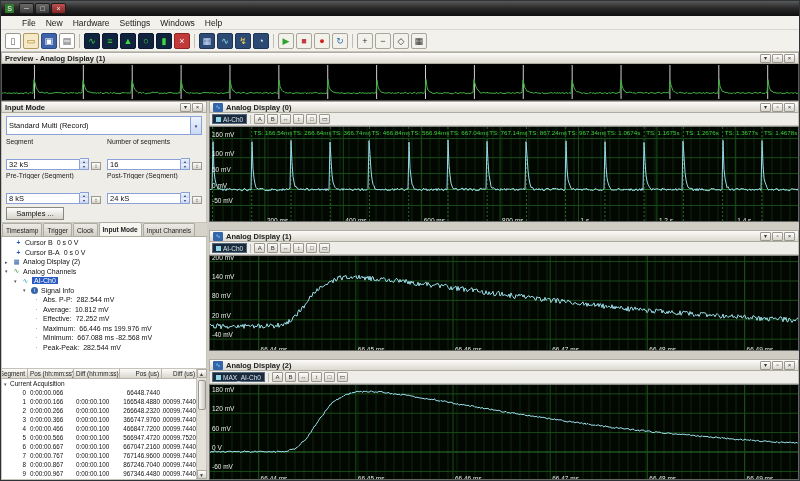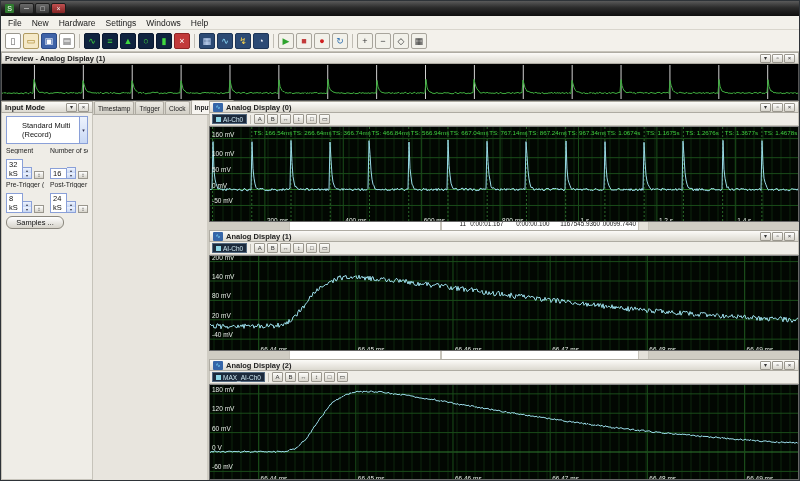--- a/index.html
+++ b/index.html
@@ -7,46 +7,46 @@
 body{font-family:"Liberation Sans",sans-serif;background:#888}
 .window{width:800px;height:481px;border:1px solid #2e3338;display:flex;flex-direction:column;background:#e8e5de;overflow:hidden}
 
 .titlebar{height:15px;flex:0 0 15px;background:linear-gradient(#5a5a5a,#2b2b2b 45%,#0f0f0f);display:flex;align-items:center;padding:0 4px;color:#f0f0f0;font-size:8.5px}
 .app-icon{width:9px;height:9px;background:#2f7a2f;color:#fff;font-size:7px;line-height:9px;text-align:center;margin-right:4px;border-radius:1px}
 .title-text{flex:1;white-space:nowrap;overflow:hidden}
 .win-buttons{display:flex}
 .win-btn{display:inline-block;width:15px;height:11px;margin-left:1px;background:linear-gradient(#6a6a6a,#3a3a3a);border:1px solid #1d1d1d;border-radius:2px;color:#eee;font-size:7px;line-height:9px;text-align:center}
 .win-btn.close{background:linear-gradient(#c05050,#832424)}
 
-.menubar{height:14px;flex:0 0 14px;display:flex;align-items:center;background:#f3f1eb;border-bottom:1px solid #d9d6cd;font-size:8.5px;color:#1a1a1a;padding:0 2px}
+.menubar{height:14px;flex:0 0 14px;display:flex;align-items:center;background:#f3f1eb;border-bottom:1px solid #d9d6cd;font-size:8.5px;color:#1a1a1a;padding:0 16px}
 .menu-item{padding:0 5px;cursor:default}
 .toolbar{height:22px;flex:0 0 22px;display:flex;align-items:center;background:#f3f1eb;border-bottom:1px solid #c6c3ba;padding:0 3px}
 .tb-icon{width:16px;height:16px;margin:0 1px;font-size:9px;display:flex;align-items:center;justify-content:center;border-radius:2px;border:1px solid #aaa}
 .tb-sep{width:1px;height:14px;background:#c0bdb4;margin:0 3px}
 
 .panel-header{height:12px;flex:0 0 12px;display:flex;align-items:center;background:linear-gradient(#fcfbf8,#dcd9d0);border:1px solid #aeaba2;font-size:7.5px;color:#222;padding:0 3px;font-weight:bold;white-space:nowrap}
 .ph-buttons{margin-left:auto;display:flex;gap:1px}
 .ph-btn{width:11px;height:9px;border:1px solid #9a978e;background:linear-gradient(#fff,#d8d5cc);font-size:6px;line-height:7px;text-align:center;color:#333;border-radius:1px;font-weight:normal}
 
 .preview-strip{height:37px;flex:0 0 37px;background:#000;border:1px solid #555;border-top:none}
 
 .main{flex:1;display:flex;min-height:0;background:#cfccc3}
-.left{width:206px;flex:0 0 206px;display:flex;flex-direction:row;background:#e8e5de;margin-right:2px}
+.left{width:206px;flex:0 0 206px;display:flex;flex-direction:column;background:#e8e5de;margin-right:2px}
 .input-mode-panel{flex:0 0 92px;display:flex;flex-direction:column}
 .im-body{padding:3px 4px 2px;display:flex;flex-direction:column;gap:2px;background:#efede7;border:1px solid #c6c3ba;border-top:none;flex:1}
-.dropdown{height:28px;border:1px solid #8aa0d8;background:#fff;display:flex;align-items:center;font-size:7.5px;padding-left:15px;color:#111}
+.dropdown{height:19px;border:1px solid #8aa0d8;background:#fff;display:flex;align-items:center;font-size:7.5px;padding-left:2px;color:#111}
 .dd-arrow{margin-left:auto;width:11px;align-self:stretch;background:linear-gradient(#eef3fd,#c8d8f5);border-left:1px solid #8aa0d8;font-size:5px;display:flex;align-items:center;justify-content:center;color:#335}
 .im-grid{display:grid;grid-template-columns:1fr 1fr;column-gap:6px;row-gap:1px}
 .im-label{font-size:6.8px;color:#222;padding-top:1px;white-space:nowrap;overflow:hidden}
 .spin{height:24px;display:flex;align-items:flex-end}
 .spin-val{flex:1;background:#fff;border:1px solid #8aa0d8;font-size:7.5px;display:flex;align-items:center;padding-left:2px;color:#111}
 .spin-btns{width:9px;display:flex;flex-direction:column;border:1px solid #8aa0d8;border-left:none}
 .sb{flex:1;font-size:4px;line-height:5px;text-align:center;background:linear-gradient(#eef3fd,#c8d8f5);color:#334}
 .spin-handle{width:10px;margin-left:2px;border:1px solid #9a978e;background:linear-gradient(#fff,#d8d5cc);font-size:6px;display:flex;align-items:center;justify-content:center;color:#444}
-.samples-btn{width:58px;height:13px;margin-top:1px;font-size:7.5px;font-family:inherit;background:linear-gradient(#fefefe,#d6d3ca);border:1px solid #8a877e;border-radius:6px;color:#111}
+.samples-btn{width:58px;height:13px;margin-top:1px;font-size:7.5px;font-family:inherit;background:linear-gradient(#fefefe,#d6d3ca);border:1px solid #8a877e;border-radius:0;color:#111}
 
 .tabs{height:14px;flex:0 0 14px;display:flex;align-items:flex-end;background:#d6d3ca;border-bottom:1px solid #aeaba2;padding:1px 1px 0}
 .tab{height:13px;display:flex;align-items:center;padding:0 3px;font-size:6.6px;border:1px solid #aeaba2;border-bottom:none;border-radius:2px 2px 0 0;background:linear-gradient(#eceae4,#d2cfc6);margin-right:1px;color:#222;white-space:nowrap}
 .tab.active{background:#f7f5f0;height:14px;font-weight:bold}
 
 .info-panel{flex:0 0 132px;display:flex;flex-direction:column}
 .tree{flex:1;background:#fff;border:1px solid #c6c3ba;border-top:none;overflow:hidden;padding-top:1px}
 .tree-row{height:9.5px;display:flex;align-items:center;font-size:7px;white-space:nowrap}
 .tree-arrow{color:#555;font-size:5px;width:7px;flex:0 0 7px}
 .tree-icon{width:9px;flex:0 0 9px;text-align:center;font-size:6.5px;margin-right:2px}

